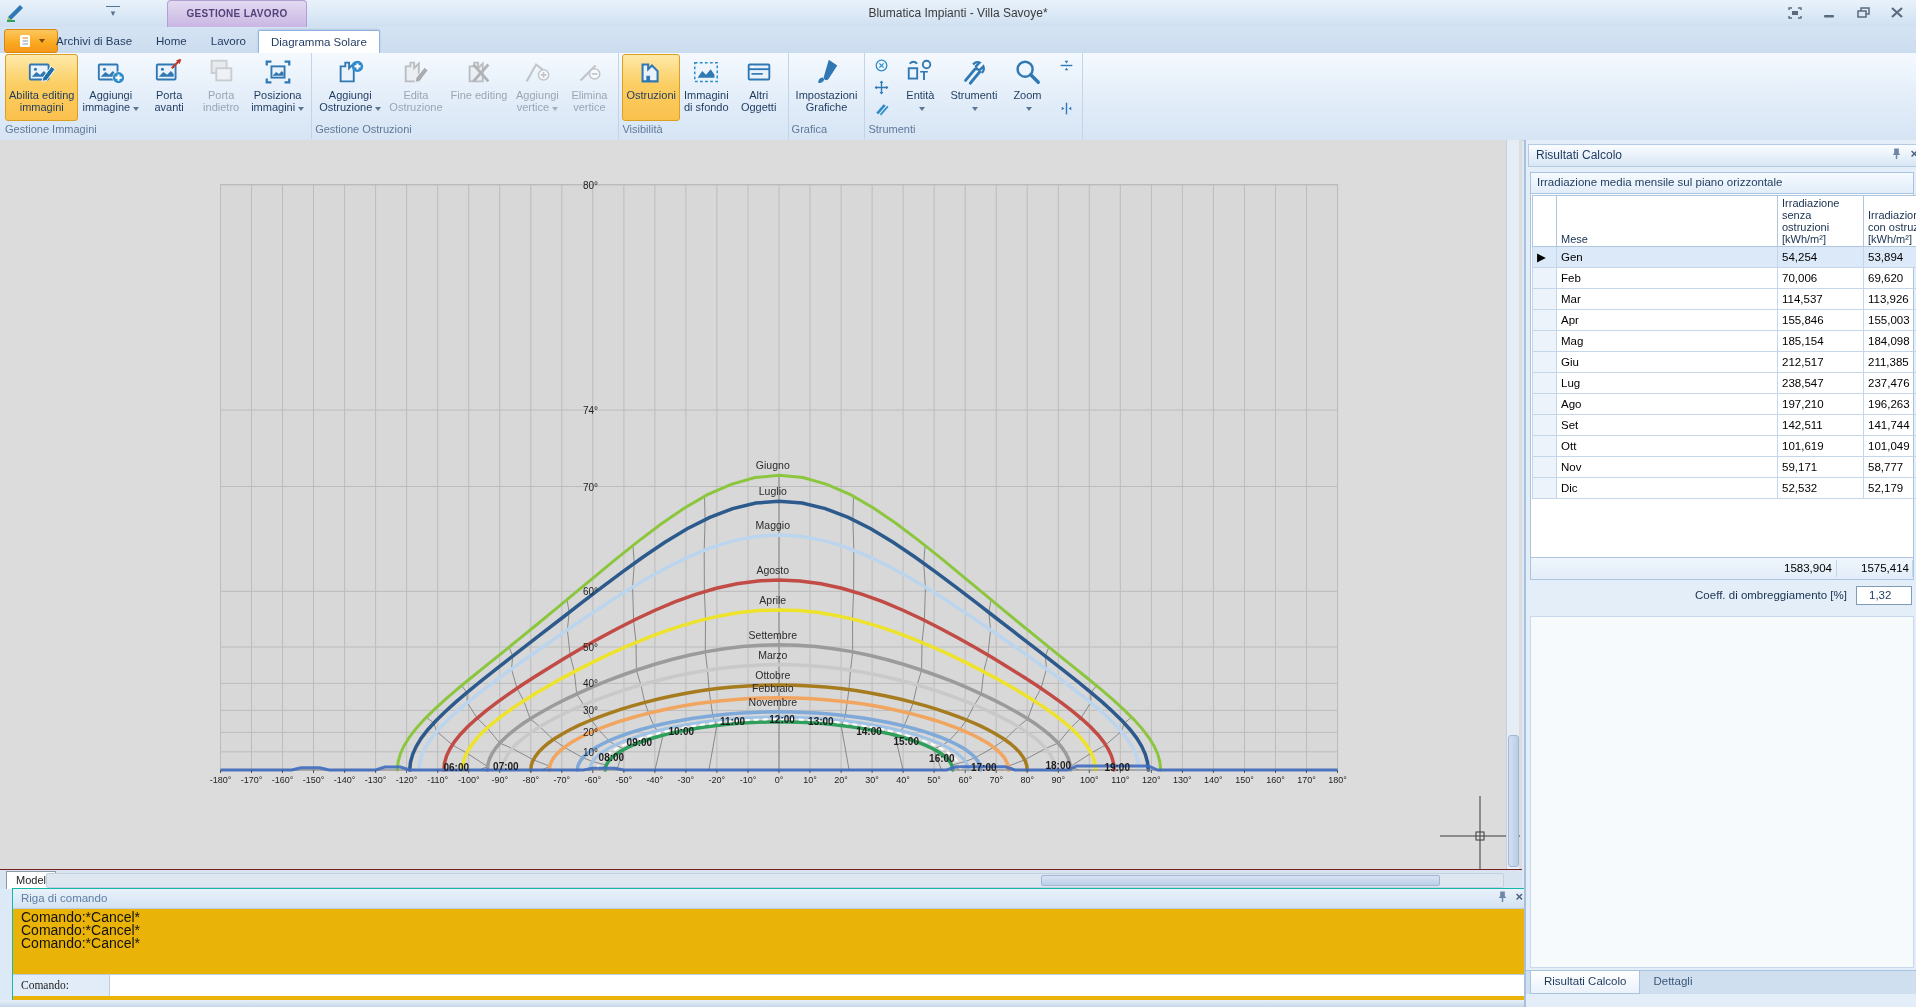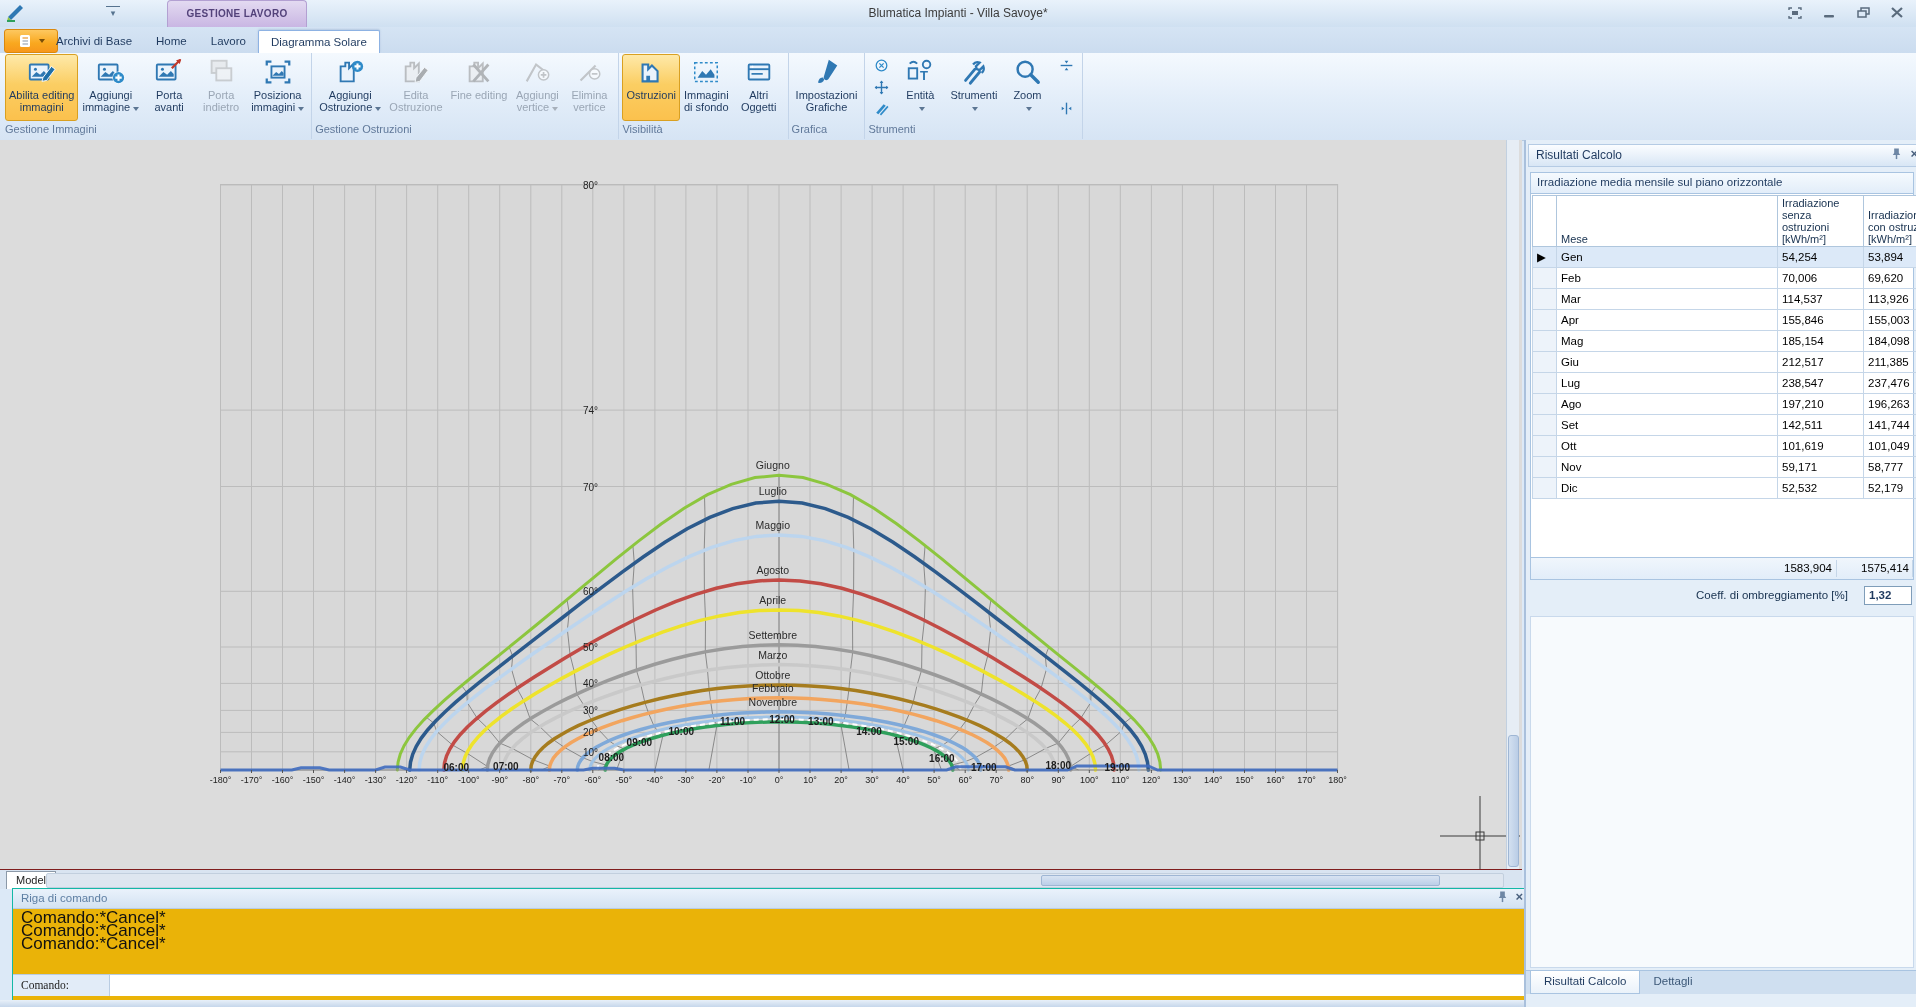--- a/index.html
+++ b/index.html
@@ -57,21 +57,21 @@
   #striprow{position:absolute;left:0;top:869px;width:1522px;height:19px;background:#D9E4F1;border-top:1px solid #7f1d1d;}
   #model-tab{position:absolute;left:6px;top:1px;height:17px;padding:0 9px;background:#FFFFFF;
     border:1px solid #8C99A8;border-bottom:none;font-size:11px;line-height:16px;color:#222;}
   #hscroll{position:absolute;left:46px;top:3px;width:1456px;height:13px;background:#DEE6F0;border:1px solid #C2CFDE;border-radius:2px;}
   #hscroll .thumb{position:absolute;left:994px;top:1px;width:397px;height:9px;background:linear-gradient(#D8E3F2,#BCCFE8);border:1px solid #9FB6D4;border-radius:2px;}
   
   #cmdwin{position:absolute;left:12px;top:888px;width:1514px;height:112px;border:1px solid #14b8a6;background:#eab308;}
   #cmd-header{height:19px;background:linear-gradient(#EAF2FB,#D3E2F2);border-bottom:1px solid #B9CCE2;
     color:#5E7FA3;font-size:11.5px;line-height:18px;padding-left:8px;position:relative;}
   #cmd-header .hicons{position:absolute;right:4px;top:1px;display:flex;gap:6px;align-items:center;}
-  #cmd-lines{height:63px;overflow:hidden;padding:2px 9px 0 8px;font-size:17px;line-height:13px;color:#111;}
+  #cmd-lines{height:63px;overflow:hidden;padding:2px 9px 0 8px;font-size:14px;line-height:13px;color:#111;}
   #cmd-inputrow{height:21px;border-top:1px solid #B9CCE2;display:flex;}
   #cmd-prompt{width:88px;background:#E2ECF8;border-right:1px solid #B9CCE2;font-size:11.5px;line-height:20px;padding-left:8px;color:#222;font-family:Liberation Serif, serif;}
   #cmd-input{flex:1;border:none;outline:none;font-family:"Liberation Sans",sans-serif;font-size:11.5px;padding:0 4px;}
   #bottomstrip{position:absolute;left:0;top:1000px;width:1916px;height:7px;background:linear-gradient(#E8F0F9,#C6D7EB);}
   
   #rightpanel{position:absolute;left:1524px;top:140px;width:392px;height:867px;background:#E4EEF8;border-left:2px solid #A9C0DC;}
   #rp-title{position:absolute;left:2px;top:4px;width:386px;height:21px;
     background:linear-gradient(#FBFDFF,#D8E6F5);border:1px solid #B5CBE4;
     font-size:12px;line-height:20px;padding-left:7px;color:#1F3A5F;}
   #rp-title .hicons{position:absolute;right:4px;top:2px;display:flex;gap:7px;align-items:center;}
@@ -81,23 +81,23 @@
   table.grid{border-collapse:collapse;table-layout:fixed;width:380px;margin:1px;}
   table.grid th,table.grid td{border:1px solid #C5D6E8;font-weight:normal;font-size:11px;
     padding:1px 4px;text-align:left;vertical-align:bottom;overflow:hidden;white-space:normal;color:#17314F;}
   table.grid th{background:#FFFFFF;border-color:#AFC6DD;}
   table.grid td{font-size:11.5px;color:#000;height:18px;vertical-align:middle;}
   tr.sel td{background:#DCE9F8;}
   td.mark,th.mark{width:15px;padding:0;text-align:center;background:#EDF3FA;color:#333;font-size:8px;}
   #rp-filler{flex:1;border-top:none;}
   #rp-totals{height:21px;background:linear-gradient(#F0F6FC,#E2EDF9);border-top:1px solid #A9C4E1;display:flex;align-items:center;}
   #rp-totals .tv{font-size:11.5px;color:#000;text-align:right;border-right:1px solid #C5D6E8;height:17px;line-height:17px;}
-  #rp-coeff{position:absolute;left:4px;top:444px;width:382px;height:22px;display:flex;align-items:center;justify-content:flex-end;gap:16px;}
+  #rp-coeff{position:absolute;left:4px;top:444px;width:382px;height:22px;display:flex;align-items:center;justify-content:flex-end;gap:9px;}
   #rp-coeff .lbl{font-size:11.5px;color:#17314F;}
-  #rp-coeff .val{width:42px;height:17px;background:#fff;border:1px solid #7F9DB9;font-size:11.5px;line-height:17px;padding-left:4px;font-weight:bold;}
+  #rp-coeff .val{width:42px;height:17px;background:#fff;border:1px solid #7F9DB9;font-size:11.5px;line-height:17px;padding-left:12px;}
   #rp-empty{position:absolute;left:4px;top:476px;width:382px;height:350px;background:#F7FAFD;border:1px solid #C9D9EC;}
   #rp-tabs{position:absolute;left:0px;top:830px;width:392px;height:23px;background:#CFDFF0;border-top:1px solid #A9C4E1;display:flex;padding-left:4px;}
   .rp-tab{padding:0 13px;font-size:11.5px;line-height:21px;color:#3C5878;}
   .rp-tab.active{background:linear-gradient(#FFFFFF,#EAF2FA);border:1px solid #A9C4E1;border-top:none;color:#1F3A5F;}
   .pin-ic svg,.close-ic{display:block;}
   .close-ic{font-size:13px;font-weight:bold;color:#4A617E;line-height:13px;}
   text{font-family:"Liberation Sans",sans-serif;}
 </style>
 </head>
 <body>

